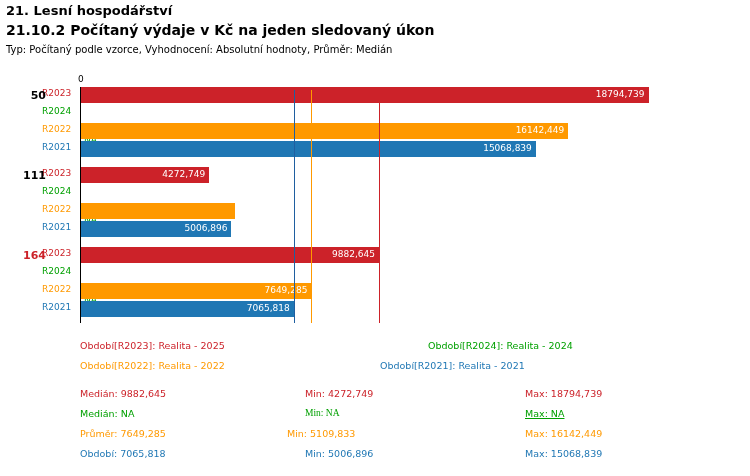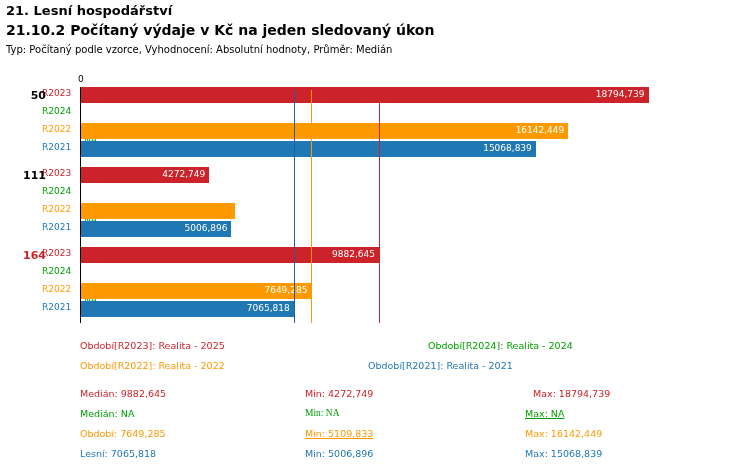--- a/index.html
+++ b/index.html
@@ -151,33 +151,33 @@
       <span class="row-label" style="color: rgb(31, 119, 180);">R2021</span>
       <div class="bar" style="width: 213.741px; background: rgb(31, 119, 180);"></div>
       <span class="bar-value inside" style="left: 209.741px; transform: translateX(-100%); color: rgb(255, 255, 255);">7065,818</span>
     </div>
   </div>
 
 <div class="legend" id="legend">
     <div class="legend-cell" style="color: rgb(204, 34, 41); left: 0px; top: 0px;">Období[R2023]: Realita - 2025</div>
     <div class="legend-cell" style="color: rgb(0, 160, 0); left: 300px; top: 0px; margin-left: 48px;">Období[R2024]: Realita - 2024</div>
     <div class="legend-cell" style="color: rgb(255, 153, 0); left: 0px; top: 20px;">Období[R2022]: Realita - 2022</div>
-    <div class="legend-cell" style="color: rgb(31, 119, 180); left: 288px; top: 20px;">Období[R2021]: Realita - 2021</div>
+    <div class="legend-cell" style="color: rgb(31, 119, 180); left: 300px; top: 20px;">Období[R2021]: Realita - 2021</div>
   </div>
 <div class="stats" id="stats">
     <div class="stat-cell" style="color: rgb(204, 34, 41); left: 0px; top: 0px;">Medián: 9882,645</div>
     <div class="stat-cell" style="color: rgb(204, 34, 41); left: 225px; top: 0px;">Min: 4272,749</div>
-    <div class="stat-cell" style="color: rgb(204, 34, 41); left: 445px; top: 0px; margin-left: 8px;">Max: 18794,739</div>
+    <div class="stat-cell" style="color: rgb(204, 34, 41); left: 445px; top: 0px;">Max: 18794,739</div>
     <div class="stat-cell" style="color: rgb(0, 160, 0); left: 0px; top: 20px;">Medián: NA</div>
     <div class="stat-cell" style="color: rgb(0, 160, 0); left: 225px; top: 20px; font-family: Liberation Serif, serif;">Min: NA</div>
     <div class="stat-cell" style="color: rgb(0, 160, 0); left: 445px; top: 20px; text-decoration: underline;">Max: NA</div>
-    <div class="stat-cell" style="color: rgb(255, 153, 0); left: 0px; top: 40px;">Období: 7649,285</div>
-    <div class="stat-cell" style="color: rgb(255, 153, 0); left: 225px; top: 40px; text-decoration: underline;">Min: 5109,833</div>
+    <div class="stat-cell" style="color: rgb(255, 153, 0); left: 0px; top: 40px;">Průměr: 7649,285</div>
+    <div class="stat-cell" style="color: rgb(255, 153, 0); left: 207px; top: 40px;">Min: 5109,833</div>
     <div class="stat-cell" style="color: rgb(255, 153, 0); left: 445px; top: 40px;">Max: 16142,449</div>
-    <div class="stat-cell" style="color: rgb(31, 119, 180); left: 0px; top: 60px;">Lesní: 7065,818</div>
+    <div class="stat-cell" style="color: rgb(31, 119, 180); left: 0px; top: 60px;">Období: 7065,818</div>
     <div class="stat-cell" style="color: rgb(31, 119, 180); left: 225px; top: 60px;">Min: 5006,896</div>
     <div class="stat-cell" style="color: rgb(31, 119, 180); left: 445px; top: 60px;">Max: 15068,839</div>
   </div>
 
 <div class="axis-line" style="left: 80px; background: rgb(0, 0, 0);"></div>
 <div class="grid-line" style="left: 293.741px; background: rgb(31, 95, 160);"></div>
 <div class="grid-line" style="left: 311.391px; background: rgb(255, 153, 0);"></div>
 <div class="grid-line" style="left: 378.95px; background: rgb(204, 34, 41);"></div>
 <div class="group-label" style="left: 0px; top: 89px; color: rgb(0, 0, 0);">50</div>
 <div class="group-label" style="left: 0px; top: 169px; color: rgb(0, 0, 0);">111</div>

